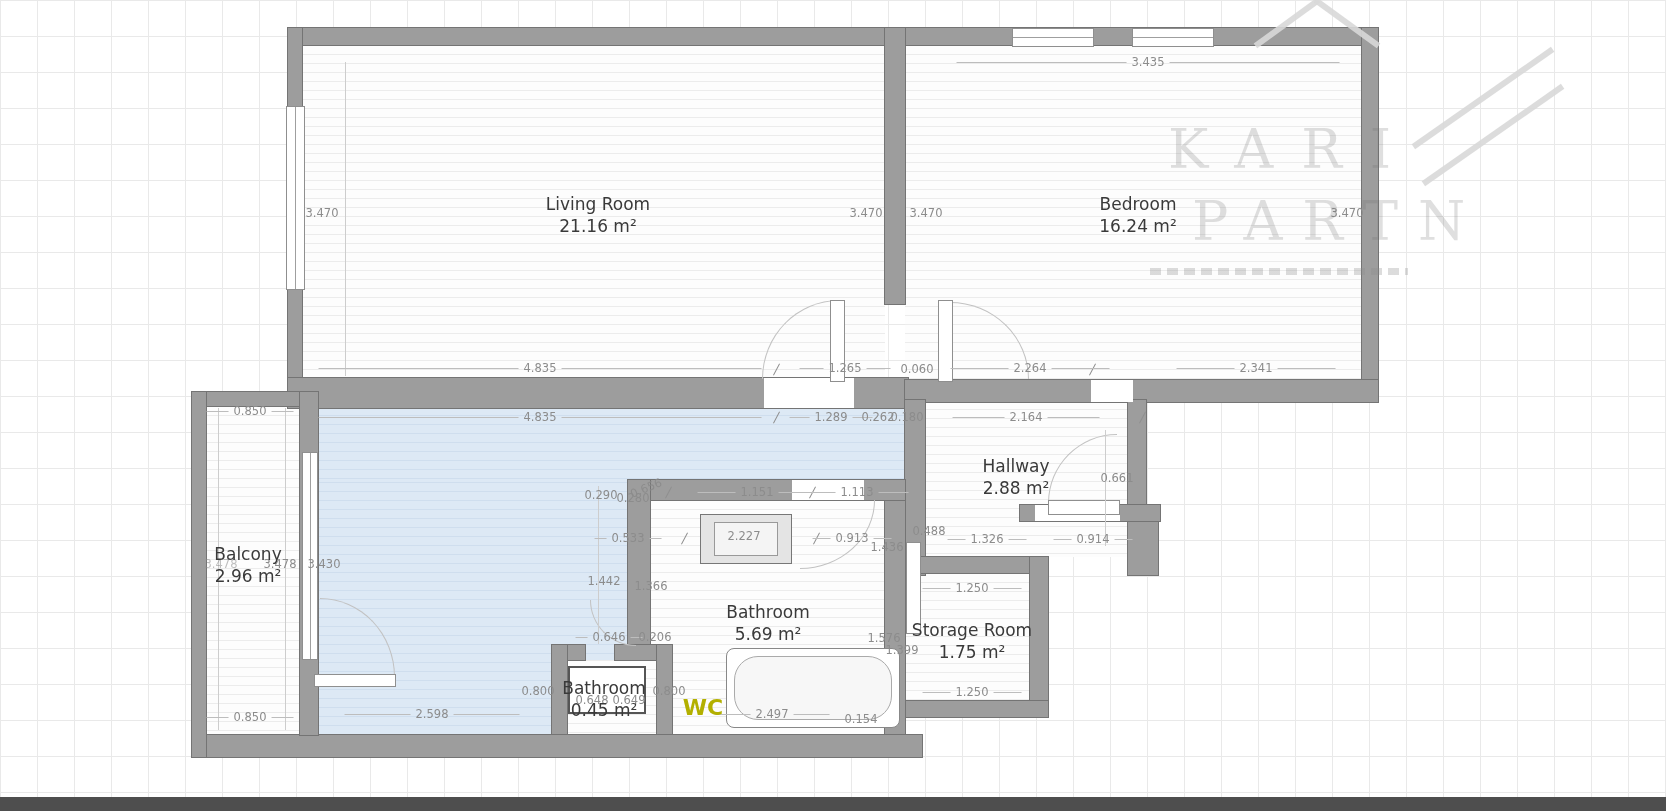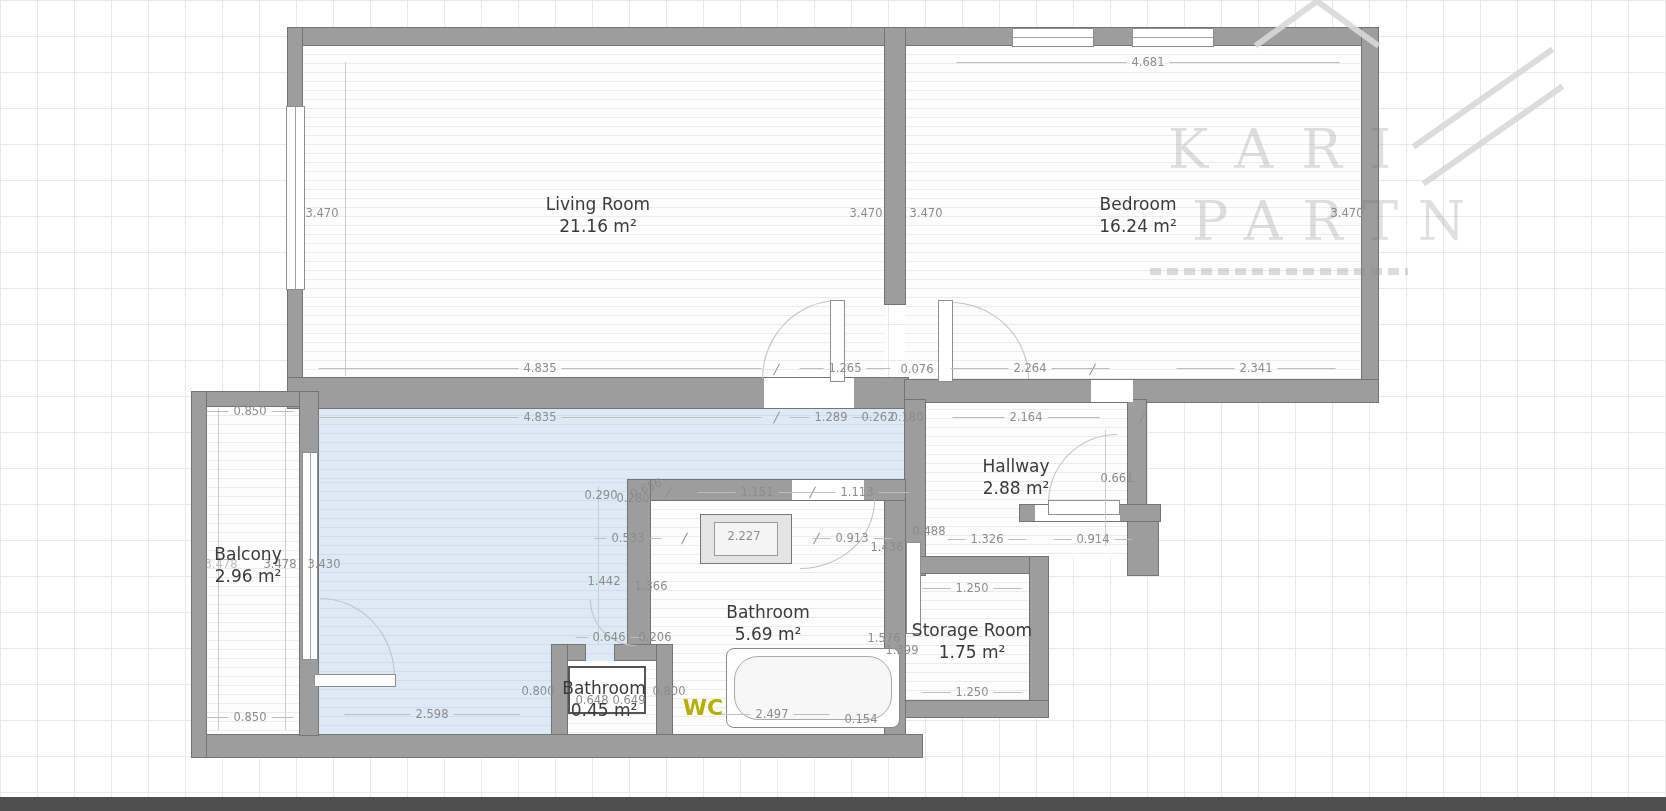--- a/index.html
+++ b/index.html
@@ -119,28 +119,28 @@
   <div class="vline" style="left:285px;top:408px;height:322px"></div>
   <div class="tick" style="left:770px;top:369px"></div>
   <div class="tick" style="left:1086px;top:369px"></div>
   <div class="tick" style="left:770px;top:417px"></div>
   <div class="tick" style="left:1136px;top:417px"></div>
   <div class="tick" style="left:662px;top:492px"></div>
   <div class="tick" style="left:806px;top:492px"></div>
   <div class="tick" style="left:678px;top:538px"></div>
   <div class="tick" style="left:810px;top:538px"></div>
 
-  <div class="dim dash" style="left:1148px;top:62px;--dw:170px">4.681</div>
+  <div class="dim dash" style="left:1148px;top:62px;--dw:170px">3.435</div>
   <div class="dim" style="left:322px;top:213px">3.470</div>
   <div class="dim" style="left:866px;top:213px">3.470</div>
   <div class="dim" style="left:926px;top:213px">3.470</div>
   <div class="dim" style="left:1347px;top:213px">3.470</div>
   <div class="dim dash" style="left:540px;top:368px;--dw:200px">4.835</div>
   <div class="dim dash" style="left:845px;top:368px;--dw:24px">1.265</div>
-  <div class="dim" style="left:917px;top:369px">0.076</div>
+  <div class="dim" style="left:917px;top:369px">0.060</div>
   <div class="dim dash" style="left:1030px;top:368px;--dw:58px">2.264</div>
   <div class="dim dash" style="left:1256px;top:368px;--dw:58px">2.341</div>
   <div class="dim dash" style="left:540px;top:417px;--dw:200px">4.835</div>
   <div class="dim dash" style="left:831px;top:417px;--dw:20px">1.289</div>
   <div class="dim" style="left:878px;top:417px">0.262</div>
   <div class="dim" style="left:907px;top:417px">0.180</div>
   <div class="dim dash" style="left:1026px;top:417px;--dw:52px">2.164</div>
   <div class="dim" style="left:1117px;top:478px">0.661</div>
   <div class="dim" style="left:929px;top:531px">0.488</div>
   <div class="dim dash" style="left:987px;top:539px;--dw:18px">1.326</div>

